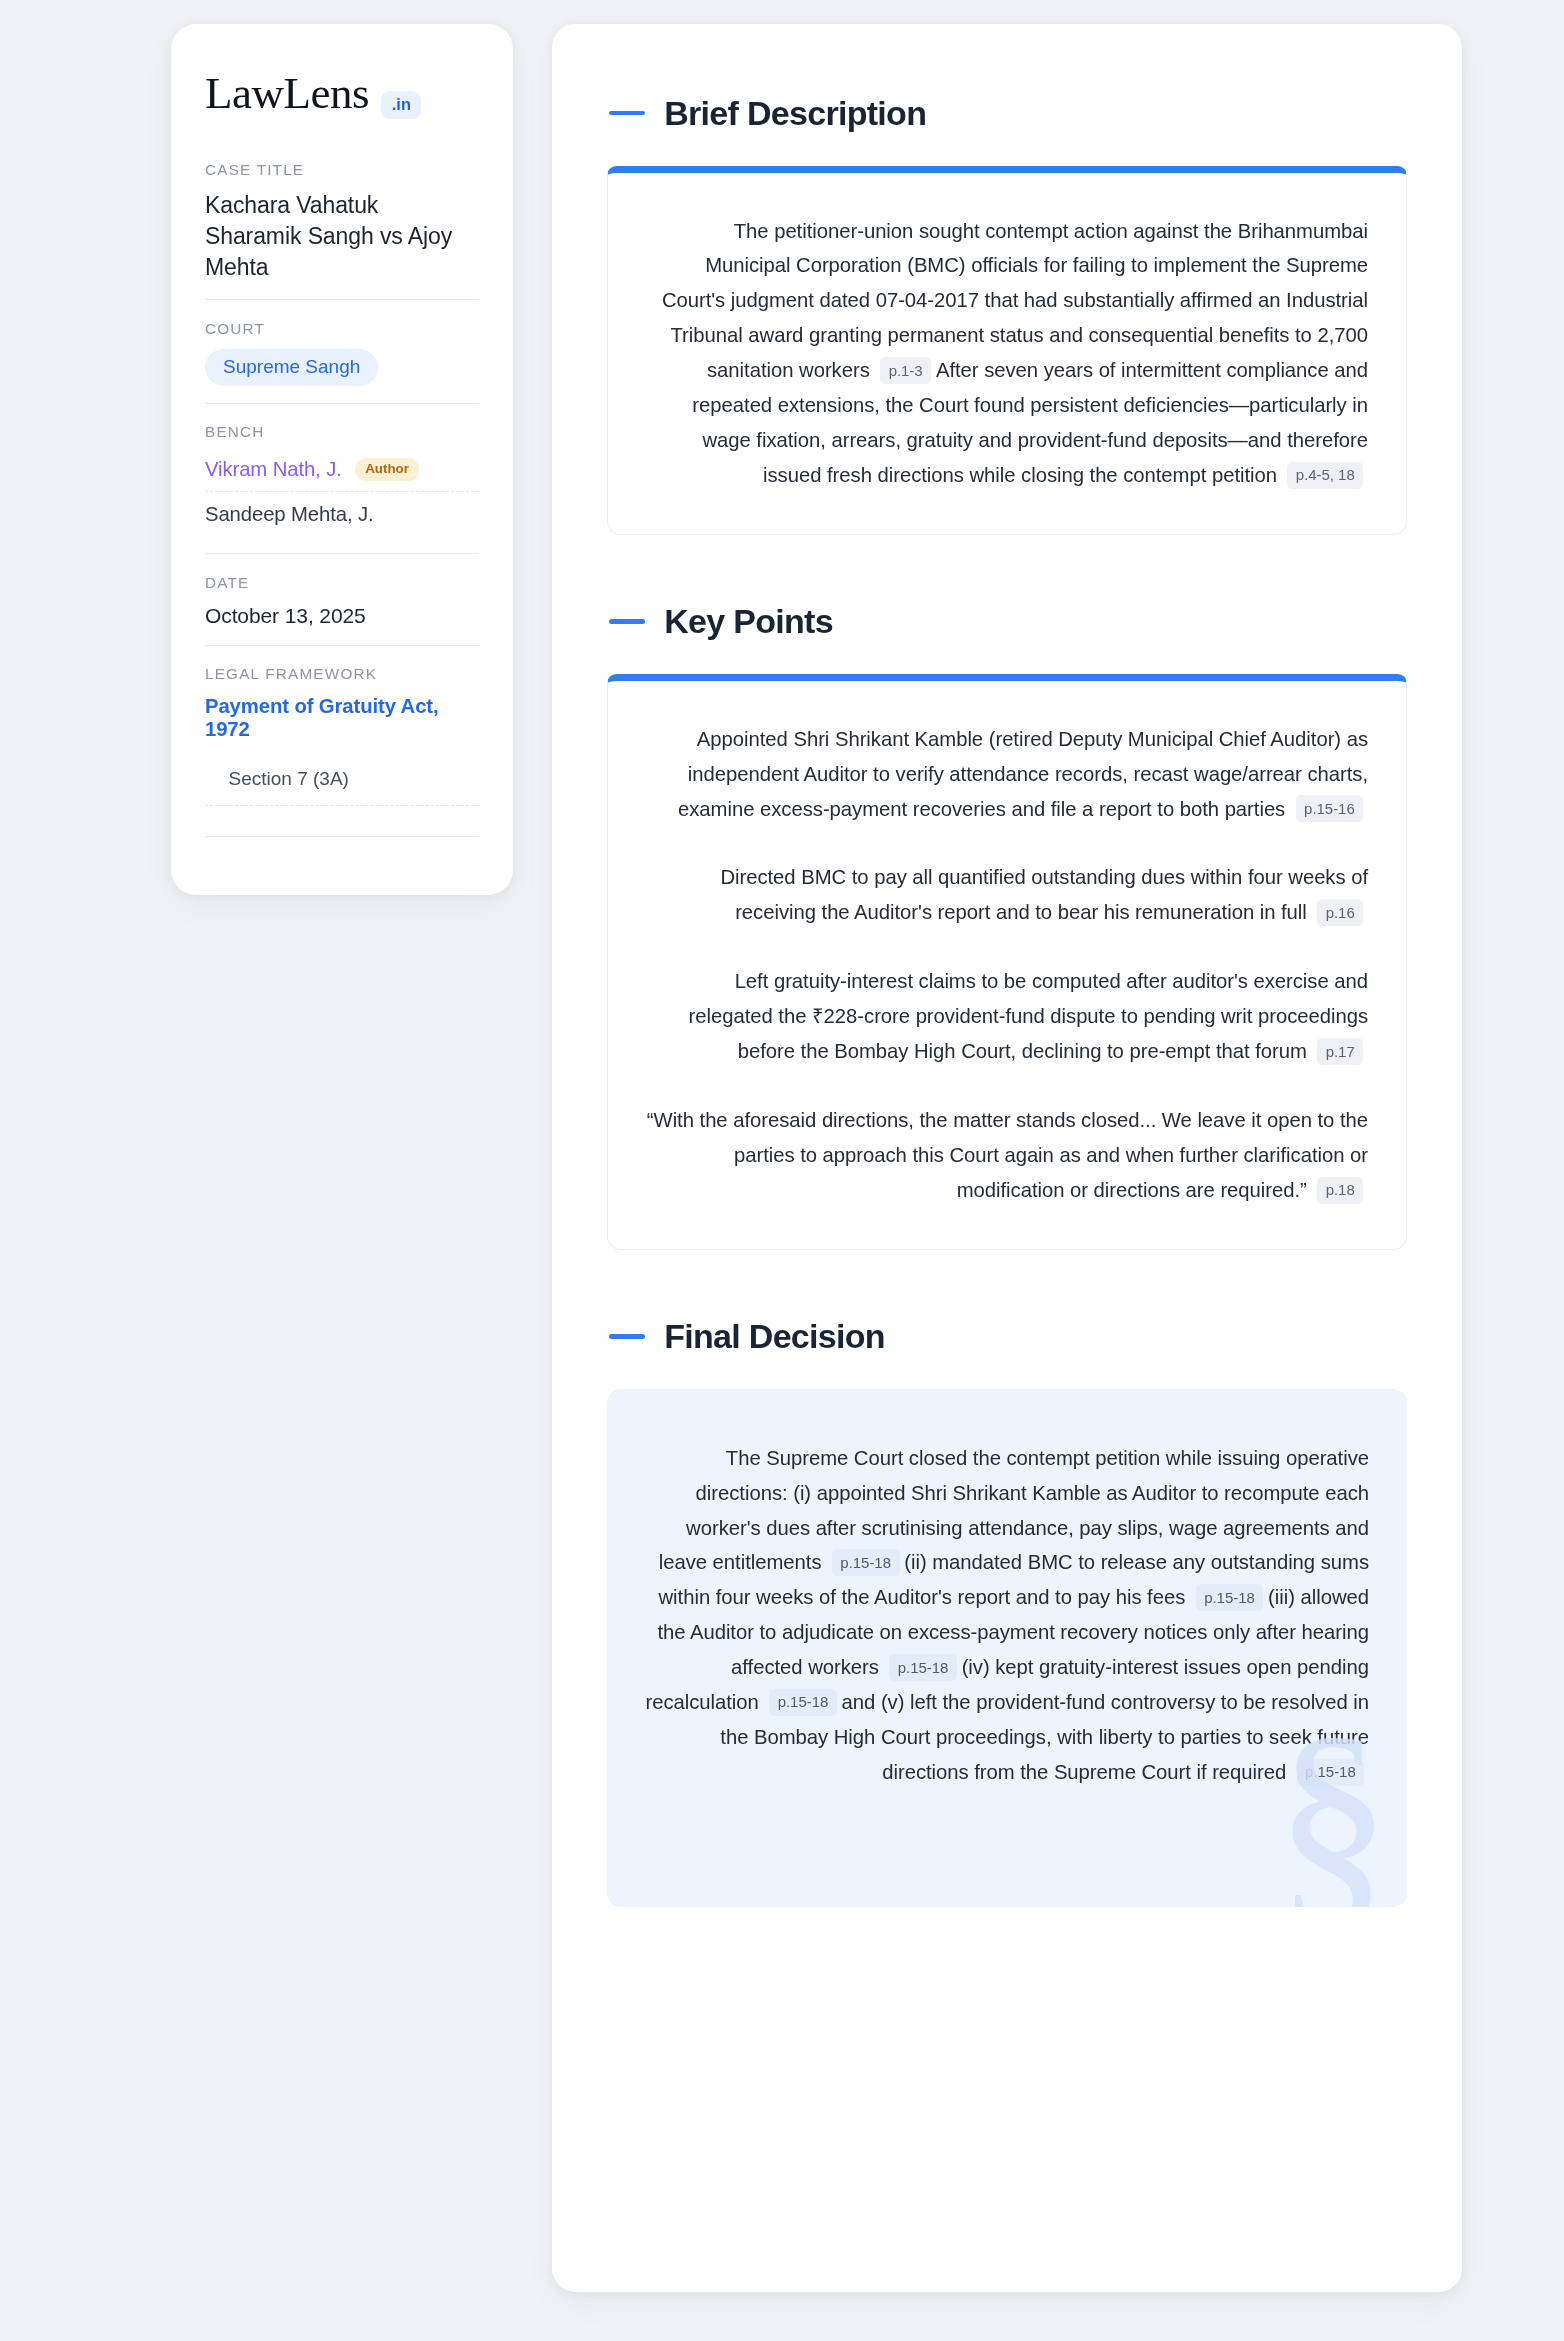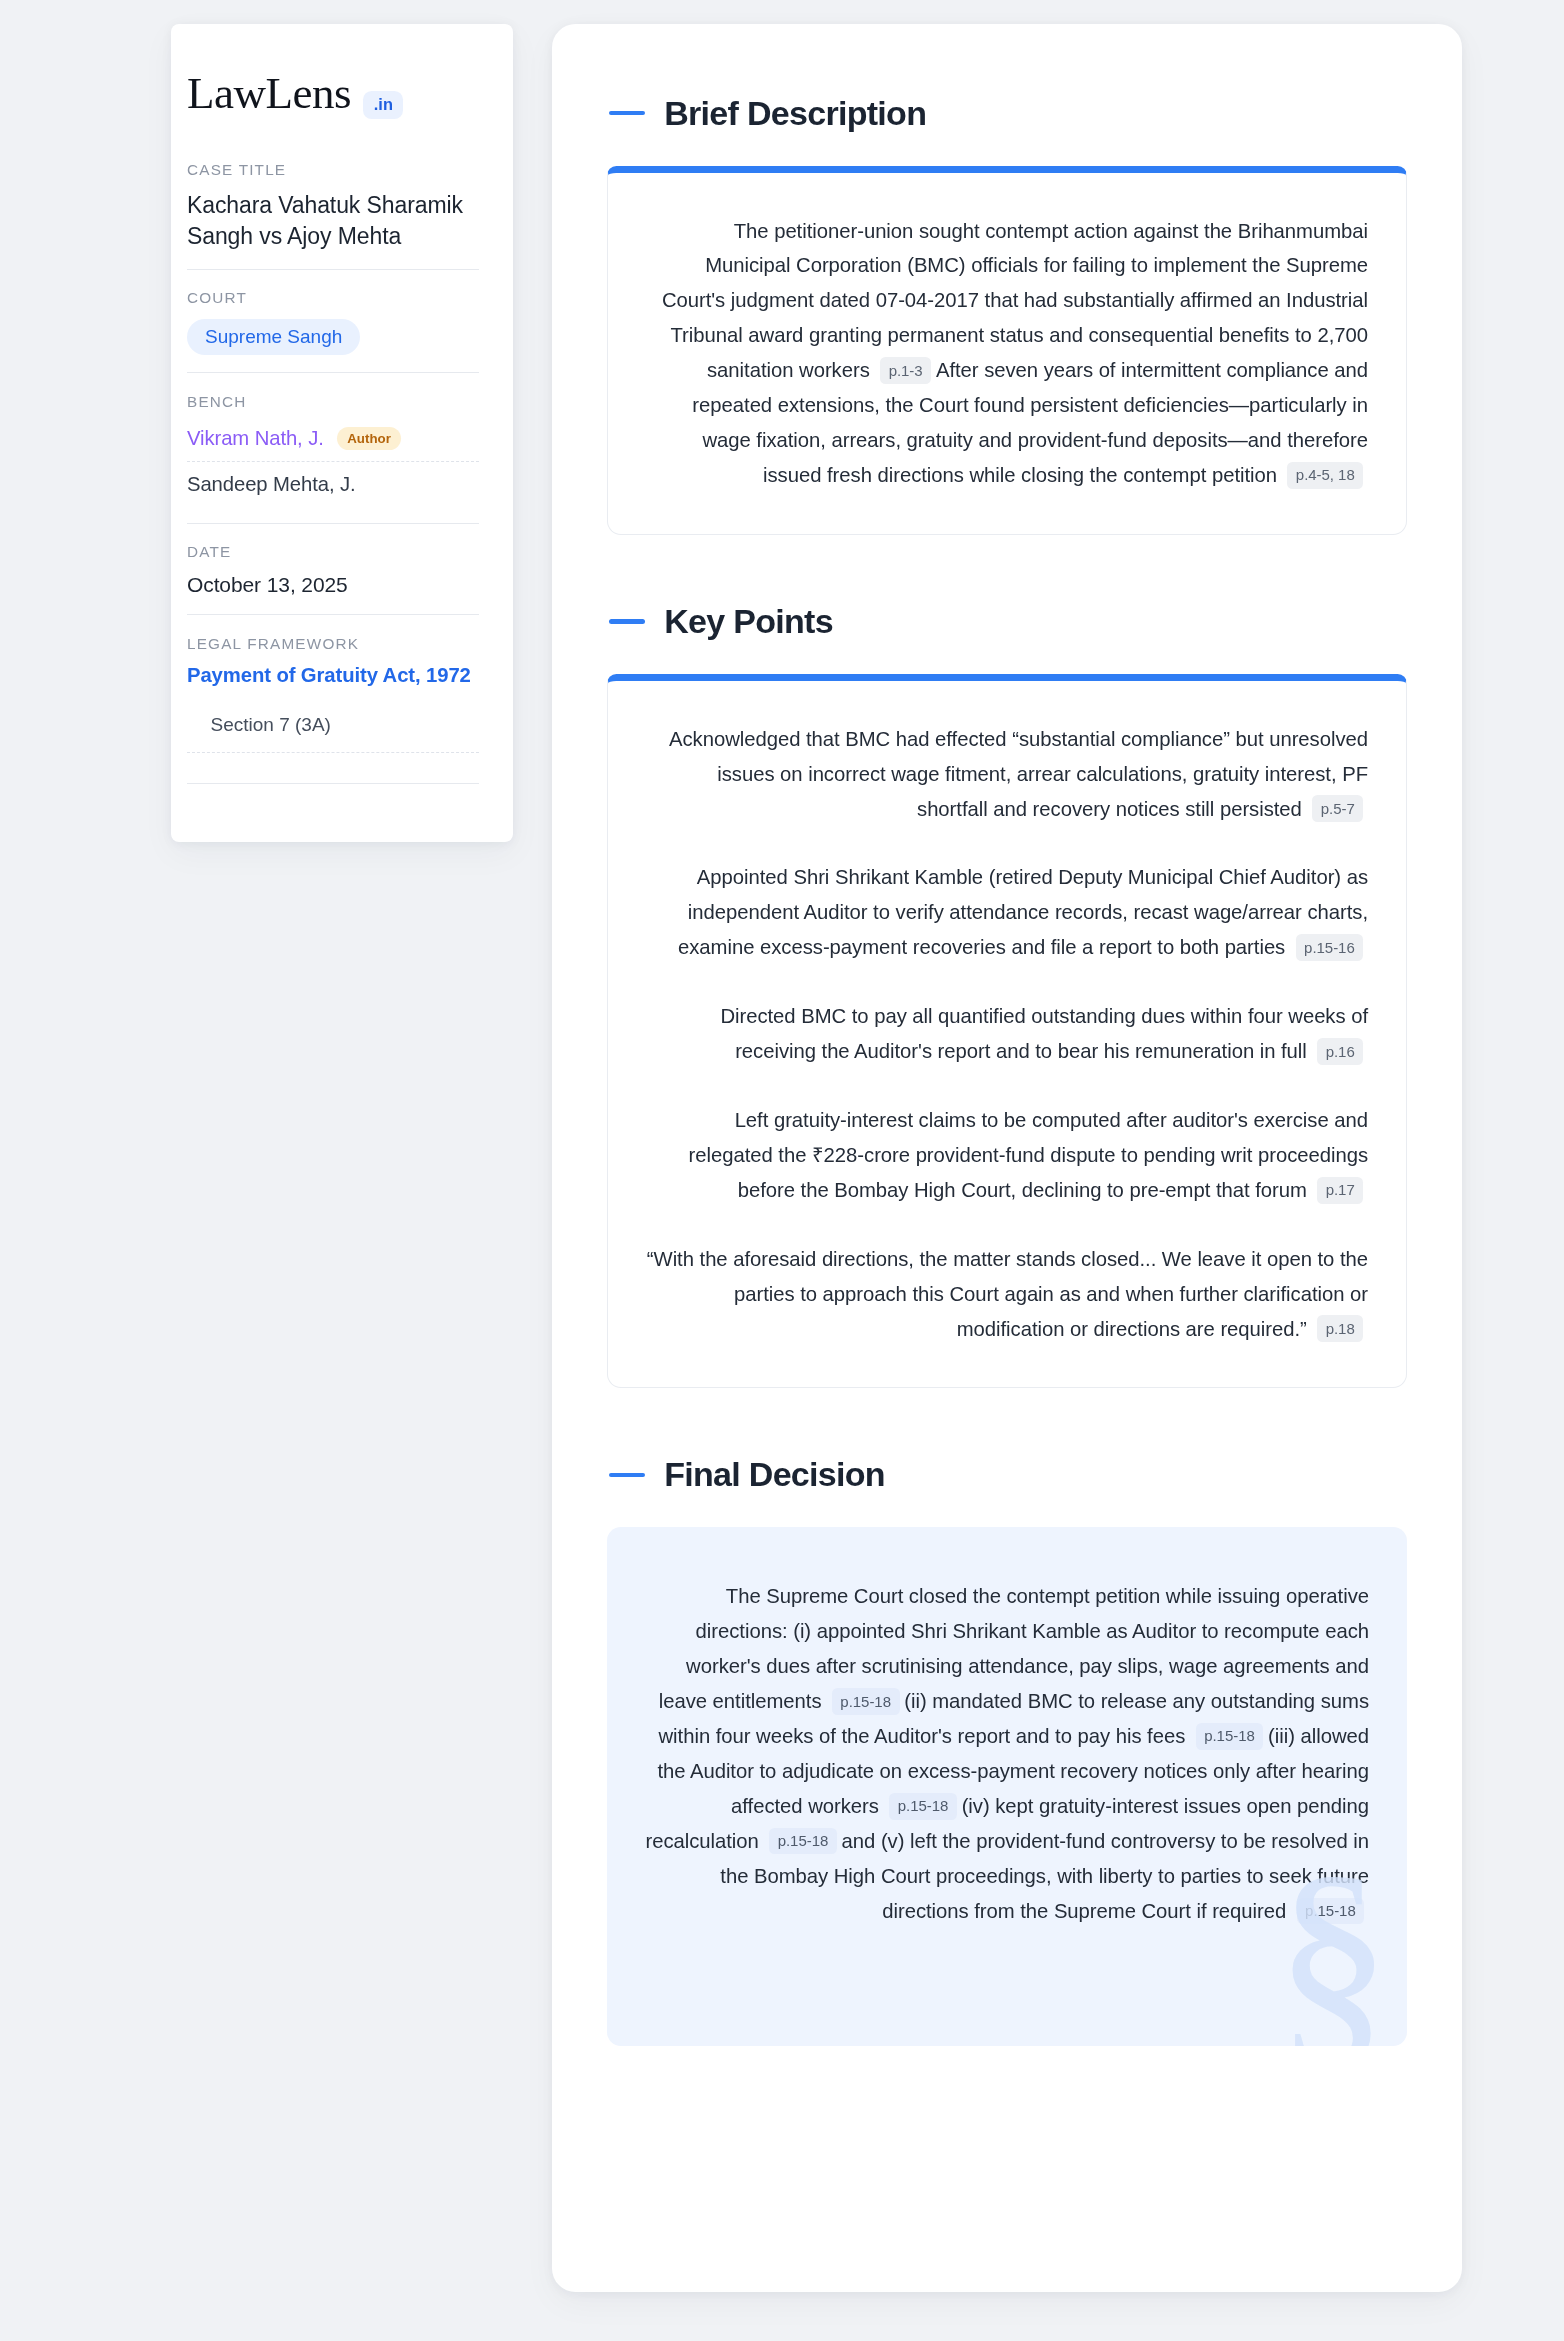--- a/index.html
+++ b/index.html
@@ -21,22 +21,22 @@
     align-items: flex-start;
     padding: 23.5px 102px 0 171px;
     gap: 39px;
   }
 
   
   .sidebar {
     width: 342px;
     flex: 0 0 342px;
     background: #ffffff;
-    border-radius: 8px;
-    padding: 44px 34px 41px 16px;
+    border-radius: 25px;
+    padding: 44px 34px 41px 34px;
     box-shadow: 0 1.6px 11px rgba(25,35,60,.055), 0 11px 34px rgba(25,35,60,.045);
   }
 
   .brand-row {
     display: flex;
     align-items: center;
     gap: 12.5px;
     margin-bottom: 42px;
   }
   .brand-word {
@@ -300,21 +300,20 @@
           <div class="card accent-top">
             <p class="body-text kp">The petitioner-union sought contempt action against the Brihanmumbai Municipal Corporation (BMC) officials for failing to implement the Supreme Court's judgment dated 07-04-2017 that had substantially affirmed an Industrial Tribunal award granting permanent status and consequential benefits to 2,700 sanitation workers <span class="cite">p.1-3</span>After seven years of intermittent compliance and repeated extensions, the Court found persistent deficiencies—particularly in wage fixation, arrears, gratuity and provident-fund deposits—and therefore issued fresh directions while closing the contempt petition <span class="cite">p.4-5, 18</span></p>
           </div>
         </section>
         <section class="section">
           <div class="section-head">
             <span class="head-dash"></span>
             <h2 class="head-text">Key Points</h2>
           </div>
           <div class="card accent-top">
-            <p class="body-text kp">Acknowledged that BMC had effected “substantial compliance” but unresolved issues on incorrect wage fitment, arrear calculations, gratuity interest, PF shortfall and recovery notices still persisted <span class="cite">p.5-7</span></p>
             <p class="body-text kp">Appointed Shri Shrikant Kamble (retired Deputy Municipal Chief Auditor) as independent Auditor to verify attendance records, recast wage/arrear charts, examine excess-payment recoveries and file a report to both parties <span class="cite">p.15-16</span></p>
             <p class="body-text kp">Directed BMC to pay all quantified outstanding dues within four weeks of receiving the Auditor's report and to bear his remuneration in full <span class="cite">p.16</span></p>
             <p class="body-text kp">Left gratuity-interest claims to be computed after auditor's exercise and relegated the ₹228-crore provident-fund dispute to pending writ proceedings before the Bombay High Court, declining to pre-empt that forum <span class="cite">p.17</span></p>
             <p class="body-text kp">“With the aforesaid directions, the matter stands closed... We leave it open to the parties to approach this Court again as and when further clarification or modification or directions are required.” <span class="cite">p.18</span></p>
           </div>
         </section>
         <section class="section">
           <div class="section-head">
             <span class="head-dash"></span>
             <h2 class="head-text">Final Decision</h2>

